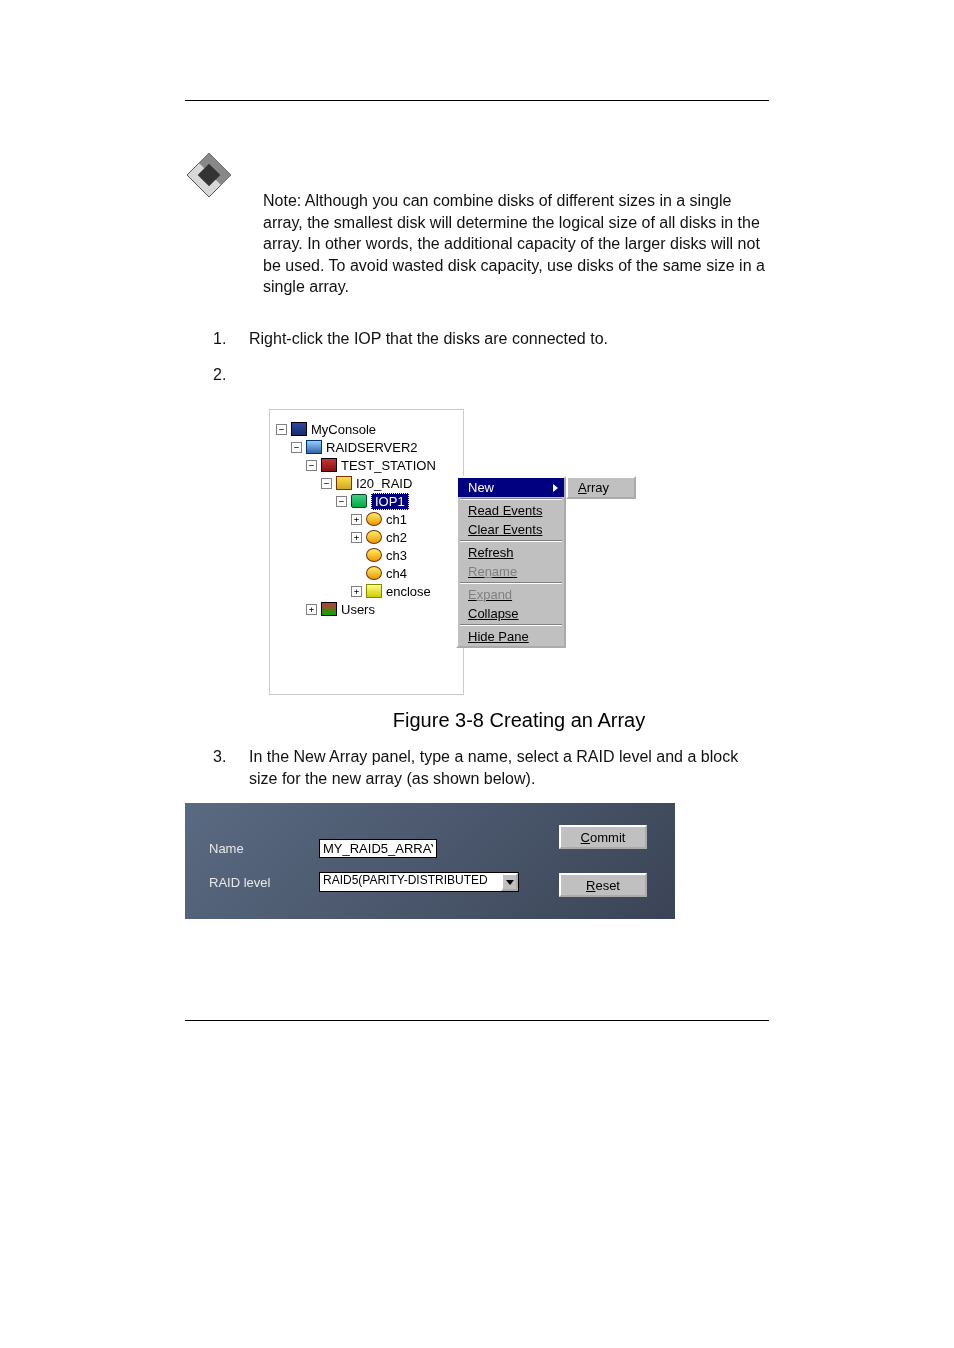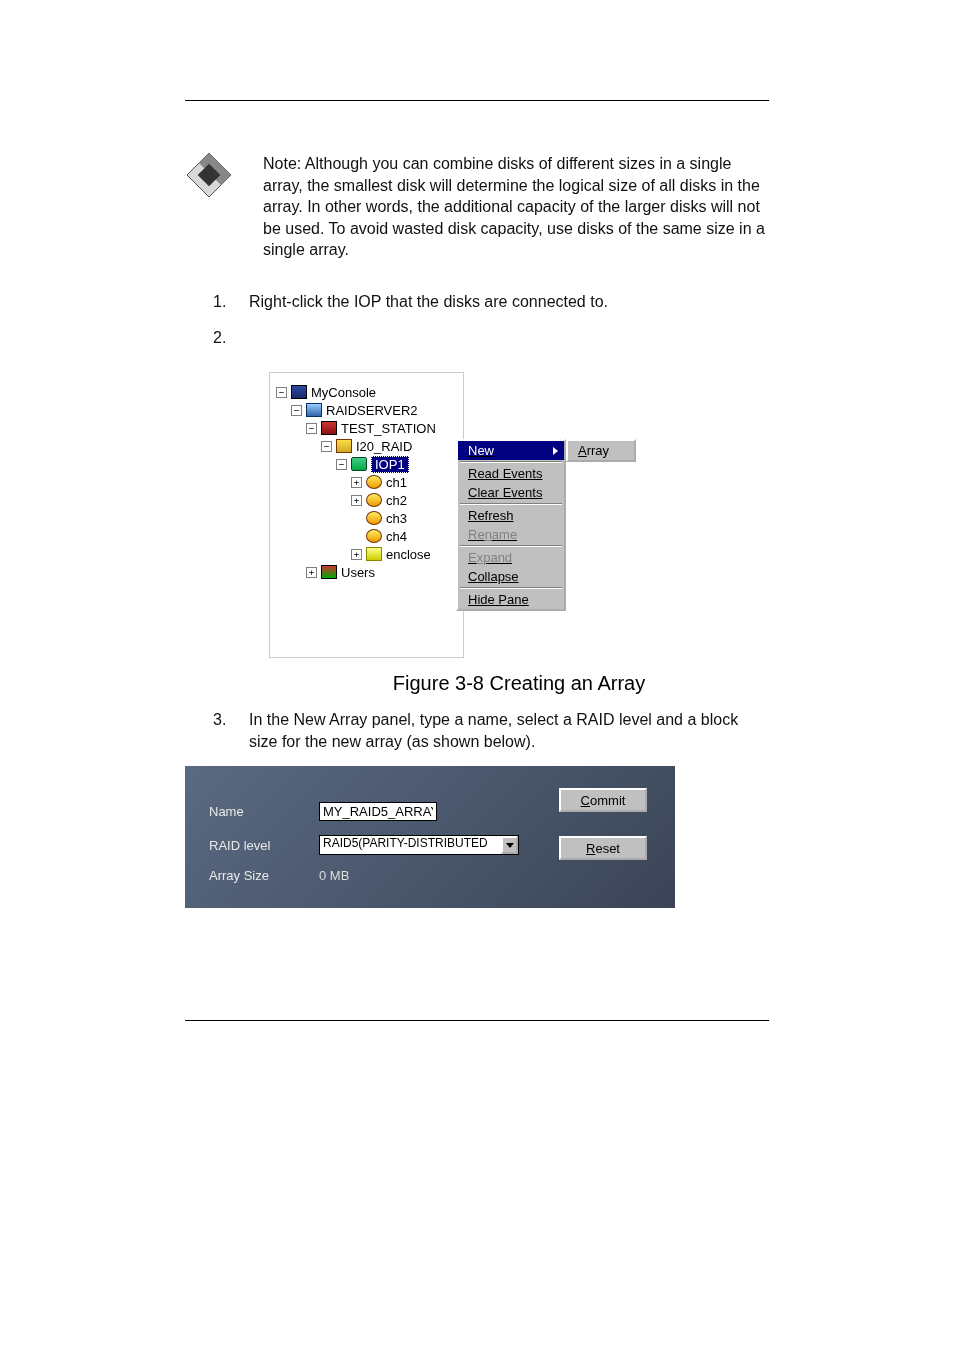--- a/index.html
+++ b/index.html
@@ -26,21 +26,21 @@
     font-family: Arial, Helvetica, sans-serif;
     font-size: 16px;
     color: #111;
   }
   .note-icon {
     flex: 0 0 48px;
     height: 48px;
     position: relative;
   }
   .note-icon svg { width: 48px; height: 48px; }
-  .note-text { flex: 1; line-height: 1.35; padding-top: 2px; }
+  .note-text { flex: 1; line-height: 1.35; padding-top: 2px; margin-top: 37px; }
   .step {
     display: flex;
     gap: 14px;
     margin-bottom: 14px;
     font-family: Arial, Helvetica, sans-serif;
     font-size: 16px;
     color: #111;
     line-height: 1.35;
     padding-left: 28px;
   }
@@ -372,24 +372,20 @@
       <div class="dlg-lab">Name</div>
       <input class="dlg-input name" value="MY_RAID5_ARRAY" style="">
     </div>
     <div class="dlg-row">
       <div class="dlg-lab">RAID level</div>
       <div class="dlg-select">
         <span>RAID5(PARITY-DISTRIBUTED</span>
         <span class="sel-btn"></span>
       </div>
     </div>
-    <div class="dlg-row" style="height:26px;">
-      <div class="dlg-lab">Array Size</div>
-      <div class="dlg-val">0 MB</div>
-    </div>
 
     <div class="dlg-btns">
       <div class="win-btn">
           <span class="u">C</span>
           <span>ommit</span>
         </div>
       <div class="win-btn">
           <span class="u">R</span>
           <span>eset</span>
         </div>

